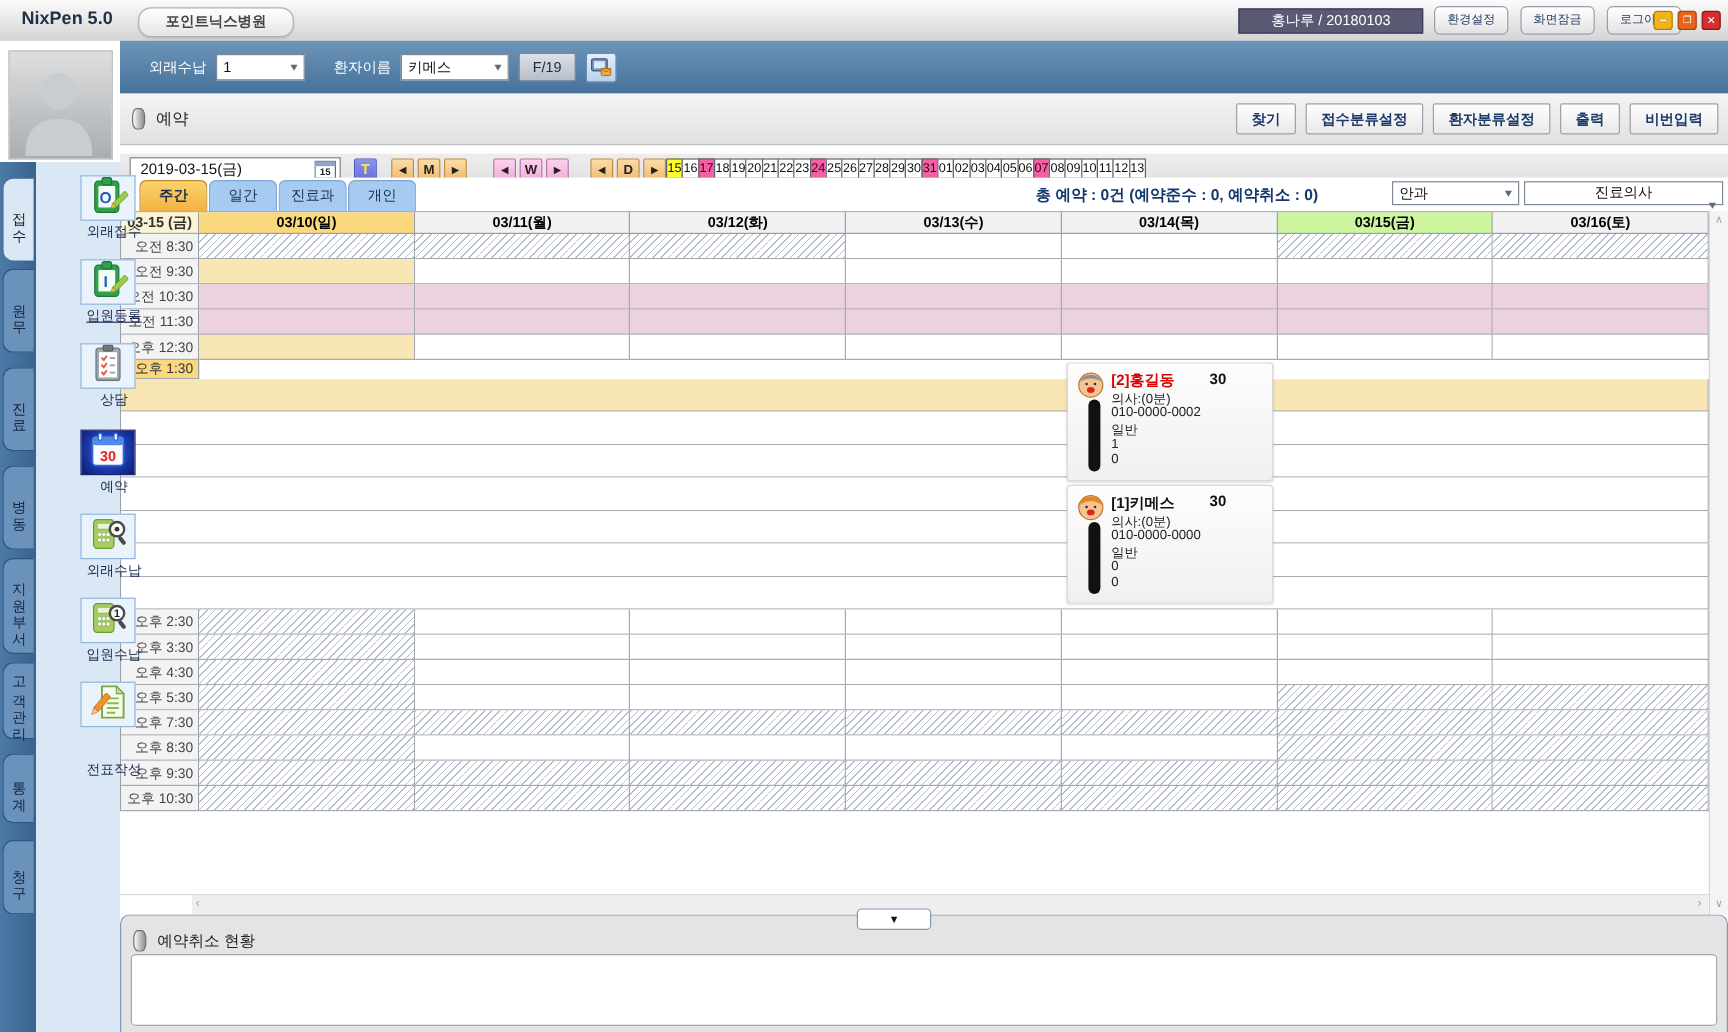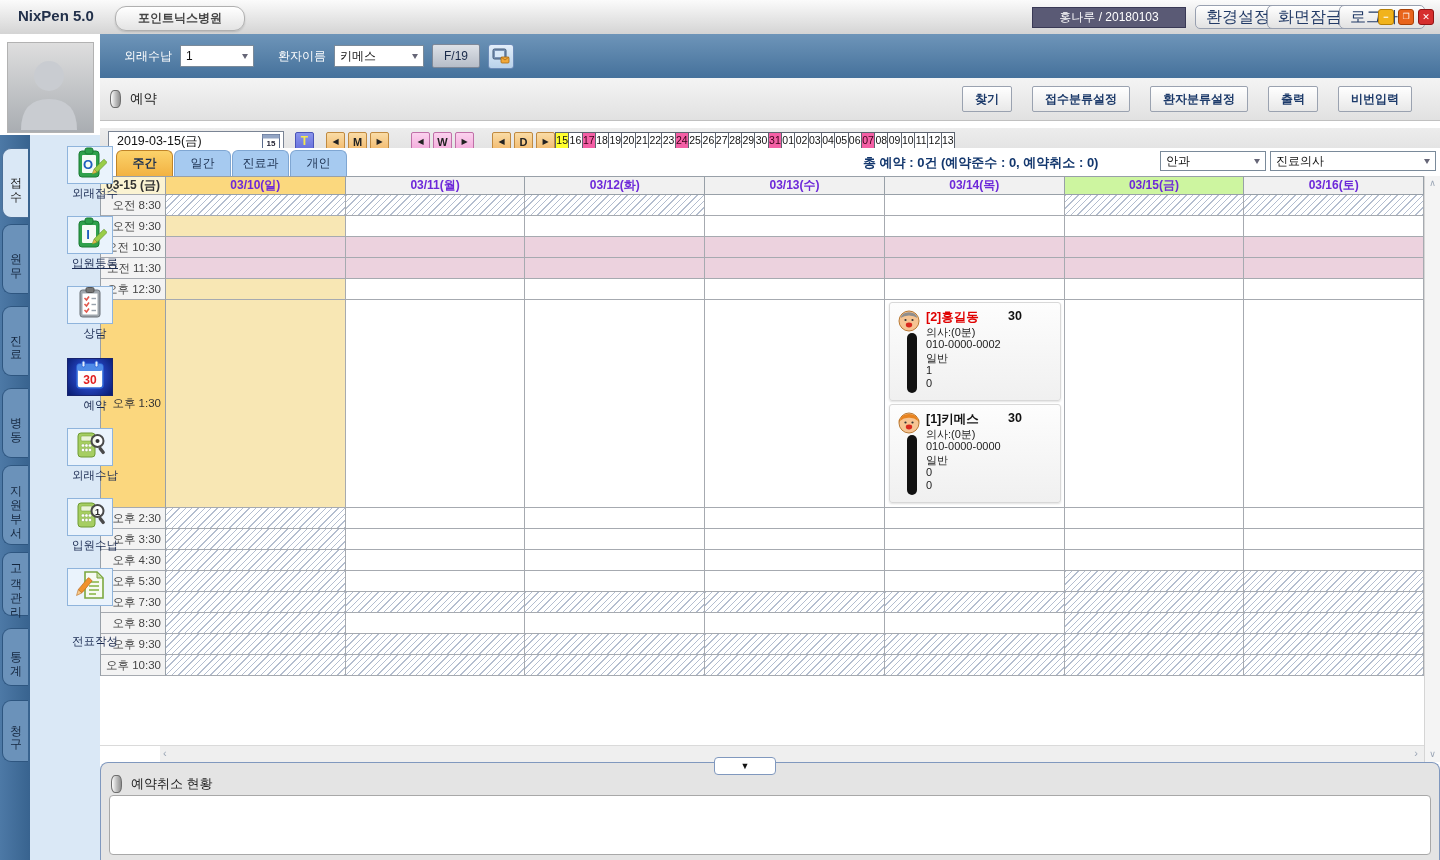--- a/index.html
+++ b/index.html
@@ -7,21 +7,21 @@
   #app{position:absolute;inset:0;width:1440px;height:860px;}
   .abs{position:absolute;}
   
   #titlebar{left:0;top:0;width:1440px;height:34px;background:linear-gradient(#fbfbfb,#d4d4d4);border-bottom:1px solid #9ab0c8;}
   #app-title{left:18px;top:7px;font-size:15px;font-weight:bold;color:#22304a;}
   #hospital-tab{left:115px;top:6px;height:23px;padding:0 22px;line-height:23px;background:linear-gradient(#ffffff,#e4e4e4);
     border:1px solid #b0b0b0;border-radius:11px;font-size:12px;font-weight:bold;color:#444;box-shadow:0 1px 2px rgba(0,0,0,.15);}
   #user-badge{left:1032px;top:7px;width:152px;height:19px;line-height:19px;text-align:center;background:#5a5a75;
     border:1px solid #393955;color:#fff;font-size:12px;}
   .tb-btn{top:5px;height:22px;line-height:22px;padding:0 10px;background:linear-gradient(#ffffff,#e2e2e2);
-    border:1px solid #98a0b0;border-radius:5px;font-size:16px;color:#223a66;text-align:center;cursor:default;}
+    border:1px solid #98a0b0;border-radius:5px;font-size:10px;color:#223a66;text-align:center;cursor:default;}
   #win-controls{right:6px;top:9px;display:flex;gap:4px;}
   .win-btn{width:14px;height:14px;border-radius:3px;color:#fff;font-size:9px;font-weight:bold;text-align:center;line-height:14px;}
   #win-min{background:#f1b31c;border:1px solid #b57f08;}
   #win-restore{background:#e8641c;border:1px solid #a84208;font-size:8px;}
   #win-close{background:#d62e2e;border:1px solid #8f1414;}
   
   #avatar-box{left:0;top:34px;width:100px;height:101px;background:#fff;}
   #avatar{left:7px;top:8px;width:85px;height:89px;border:1px solid #b2b2b2;background:linear-gradient(#dedede,#a9adb2);}
   
   #blue-toolbar{left:100px;top:34px;width:1340px;height:44px;background:linear-gradient(#6e95b9,#45719b);
@@ -36,21 +36,21 @@
     display:flex;align-items:center;justify-content:center;}
   #top-menu{margin-left:auto;margin-right:16px;display:flex;gap:22px;font-size:12.5px;}
   #top-menu .menu-item:last-child{font-weight:bold;}
   
   #page-bar{left:100px;top:78px;width:1340px;height:42px;background:linear-gradient(#f4f4f4,#e1e1e1);
     border-bottom:1px solid #c0c0c0;display:flex;align-items:center;}
   .cyl{width:9px;height:16px;border:1px solid #6e6e6e;border-radius:4px/7px;
     background:linear-gradient(90deg,#fdfdfd,#bcbcbc 55%,#8f8f8f);}
   #page-title{margin-left:9px;font-size:13.5px;color:#222;}
   #page-bar .cyl{margin-left:10px;}
-  #page-actions{margin-left:auto;margin-right:28px;display:flex;gap:20px;}
+  #page-actions{margin-left:auto;margin-right:8px;display:flex;gap:8px;}
   .action-btn{height:24px;line-height:24px;padding:0 12px;background:linear-gradient(#ffffff,#e8e8e8);
     border:1px solid #9aa2b0;border-radius:2px;font-size:12px;font-weight:bold;color:#1c3a6a;}
   
   #date-nav{left:100px;top:128px;width:1404px;height:28px;background:linear-gradient(#ededed,#e0e0e0);}
   #date-field{left:8px;top:3px;width:176px;height:20px;background:#fff;border:1px solid #7a8494;
     font-size:12.5px;color:#111;display:flex;align-items:center;padding:0 3px 0 8px;box-sizing:border-box;}
   #date-field svg{margin-left:auto;}
   .nav-sq{top:4px;width:19px;height:19px;box-sizing:border-box;text-align:center;line-height:17px;font-size:10px;border-radius:2px;}
   #btn-today{left:195px;background:linear-gradient(#8a94ec,#6670dc);border:1px solid #4a54b8;color:#f6e84e;font-weight:bold;font-size:12px;}
   .nav-o{background:linear-gradient(#fadca6,#f2ba6e);border:1px solid #c08a40;color:#222;}
@@ -61,34 +61,34 @@
     font-size:10.5px;text-align:center;line-height:15px;color:#111;}
   .day-today{background:#ffff2e;}
   .day-sun{background:#f45fa5;color:#3a0018;}
   
   #tabs-row{left:100px;top:148px;width:1340px;height:28px;background:#fff;}
   .view-tab{top:2px;width:57px;height:26px;box-sizing:border-box;border-radius:6px 6px 0 0;text-align:center;
     line-height:25px;font-size:12px;color:#1c3050;background:#a6caf0;border:1px solid #7fa6d2;border-bottom:none;}
   .view-tab.active{background:linear-gradient(#fbd26a,#f2b242);border:1px solid #c08428;border-bottom:none;font-weight:bold;}
   #summary-text{left:763px;top:6px;font-size:13px;font-weight:bold;color:#14386e;}
   #dept-select{left:1060px;top:3px;width:106px;}
-  #doctor-select{left:1170px;top:3px;width:166px;}
+  #doctor-select{left:1170px;top:3px;width:166px;flex-direction:column;}
   #tabs-row .selectbox{position:absolute;margin:0;box-sizing:border-box;}
   
   #grid{left:100px;top:176px;width:1324px;border-left:1px solid #98a0a8;border-top:1px solid #98a0a8;box-sizing:border-box;}
   .grow{display:flex;height:21px;}
   .grow.hdr{height:18px;font-weight:bold;}
-  .grow.tall{height:208px;}
+  .grow.tall{height:208px;flex-direction:column;}
   .tcell{width:65px;box-sizing:border-box;border-right:1px solid #98a0a8;border-bottom:1px solid #a6aab0;
     background:#f3f3f3;font-size:11.5px;color:#444;text-align:right;padding-right:4px;
     display:flex;align-items:center;justify-content:flex-end;}
   .dcell{flex:1;box-sizing:border-box;border-right:1px solid #a6aab0;border-bottom:1px solid #a6aab0;}
   .hdr .tcell{background:#fbf3d2;font-size:12px;color:#333;justify-content:center;padding:0;}
   .hdr .dcell{background:#f1f1f1;border-right:1px solid #98a0a8;border-bottom:1px solid #98a0a8;
-    font-size:12px;color:#6d28d9;display:flex;align-items:center;justify-content:center;}
+    font-size:12px;color:#000000;display:flex;align-items:center;justify-content:center;}
   .hdr .col-orange{background:#fbd87e;}
   .hdr .col-green{background:#cdf5a0;}
   .t-hl{background:#fbd77e;color:#333;}
   .c-w{background:#fff;}
   .c-y{background:#f8e7b4;}
   .c-p{background:#ecd2de;}
   .c-h{background-color:#fff;background-image:repeating-linear-gradient(135deg,rgba(105,125,160,.5) 0px,rgba(105,125,160,.5) 1px,transparent 1px,transparent 4.5px);}
   
   #appt-layer{left:100px;top:176px;width:1324px;height:0;}
   .appt{position:absolute;left:789px;width:170px;height:97px;background:linear-gradient(#fdfdfd,#f0f0f0);

